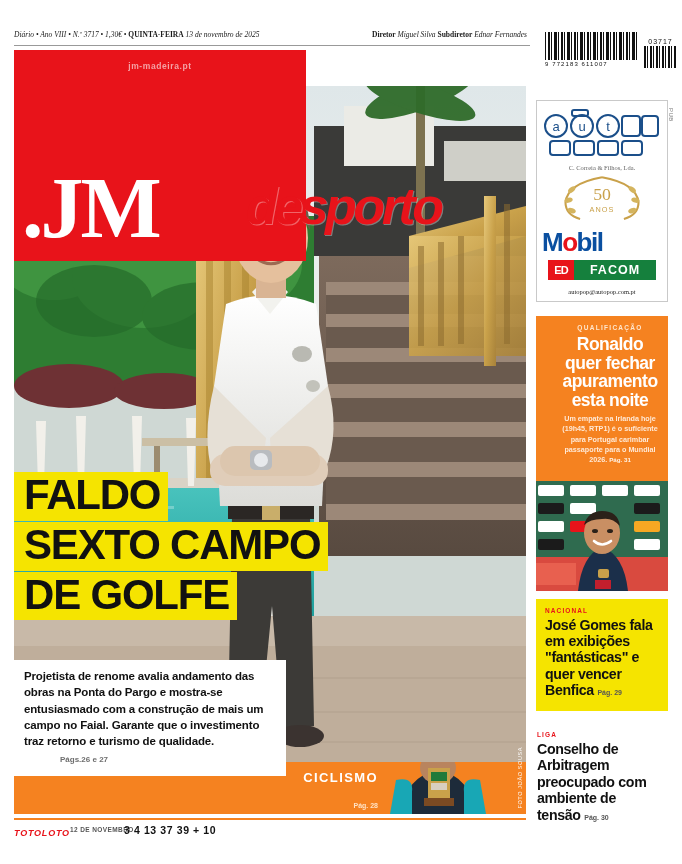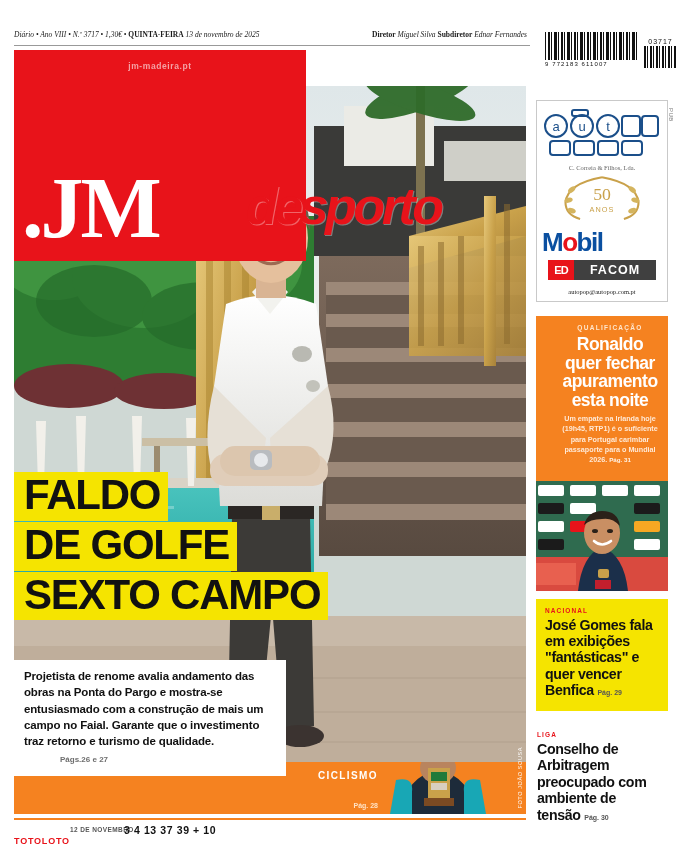--- a/index.html
+++ b/index.html
@@ -150,21 +150,21 @@
     z-index: 6; opacity: 0.95;
   }
 
   
   .cyc-strip {
     position: absolute; left: 0; top: 712px; width: 512px; height: 52px;
     background: #f58220; overflow: hidden;
   }
   .cyc-kicker {
     position: absolute; right: 148px; top: 8px;
-    color: #ffffff; font-size: 10px; font-weight: bold;
+    color: #ffffff; font-size: 13px; font-weight: bold;
     letter-spacing: 1.4px;
   }
   .cyc-title {
     position: absolute; left: 12px; top: 18px;
     color: #ffffff; font-size: 18.5px; font-weight: bold;
     letter-spacing: -0.4px;
   }
   .cyc-pg {
     position: absolute; right: 148px; top: 40px;
     color: #ffe2c4; font-size: 7px; font-weight: bold;
@@ -172,22 +172,22 @@
 
   
   .toto-rule {
     position: absolute; left: 0; top: 768px; width: 512px; height: 2px;
     background: #f58220;
   }
   .toto {
     position: absolute; left: 0; top: 774px; width: 512px; height: 16px;
   }
   .toto-label {
-    position: absolute; left: 0; top: 12px;
-    color: #e8131a; font-size: 9px; font-weight: bold; letter-spacing: 0.8px;
+    position: absolute; left: 0; top: 4px;
+    color: #e8131a; font-size: 9px; font-weight: bold; letter-spacing: 0.8px; font-style: italic;
   }
   .toto-date {
     position: absolute; left: 56px; top: 2px;
     color: #555; font-size: 6.5px; font-weight: bold; letter-spacing: 0.4px;
   }
   .toto-nums {
     position: absolute; left: 110px; top: 0;
     color: #111; font-size: 10.5px; font-weight: bold; letter-spacing: 0.6px;
   }
 
@@ -218,21 +218,21 @@
   .ad-mobil {
     text-align: left; margin-top: 4px;
     font-size: 26px; font-weight: bold; line-height: 1;
     letter-spacing: -1.5px;
     font-family: "Liberation Sans", sans-serif;
   }
   .ad-mobil .m-blue { color: #0a4fa0; }
   .ad-mobil .m-red { color: #e8131a; }
   .ad-facom {
     margin: 5px auto 8px; width: 108px; height: 20px;
-    background: #404040; display: flex; align-items: center;
+    background: #15803d; display: flex; align-items: center;
   }
   .fac-red {
     width: 26px; height: 20px; background: #e8131a;
     display: flex; align-items: center; justify-content: center;
   }
   .fac-red span {
     color: #fff; font-size: 11px; font-weight: bold; letter-spacing: -1px;
   }
   .fac-name {
     flex: 1; text-align: center; color: #fff;
@@ -509,22 +509,22 @@
     <div class="site-url">jm-madeira.pt</div>
   </div>
 
   <div class="jm-box">
     <div class="jm-text">.JM</div>
   </div>
   <div class="desporto">desporto</div>
 
   <div class="headline-block">
     <span class="hl-row"><span class="hl-line">FALDO</span></span>
+    <span class="hl-row"><span class="hl-line">SEXTO CAMPO</span></span>
     <span class="hl-row"><span class="hl-line">DE GOLFE</span></span>
-    <span class="hl-row"><span class="hl-line">SEXTO CAMPO</span></span>
   </div>
 
   <div class="lede">
     <p><span>Projetista de renome avalia andamento das obras na Ponta do Pargo e mostra-se entusiasmado com a construção de mais um campo no Faial. Garante que o investimento traz retorno e turismo de qualidade.</span> <span class="pg">Págs.26 e 27</span></p>
   </div>
 
   <div class="photo-credit">FOTO JOÃO SOUSA</div>
 
   <div class="cyc-strip">
     <svg width="512" height="52" viewBox="0 0 512 52" style="position:absolute;left:0;top:0">

